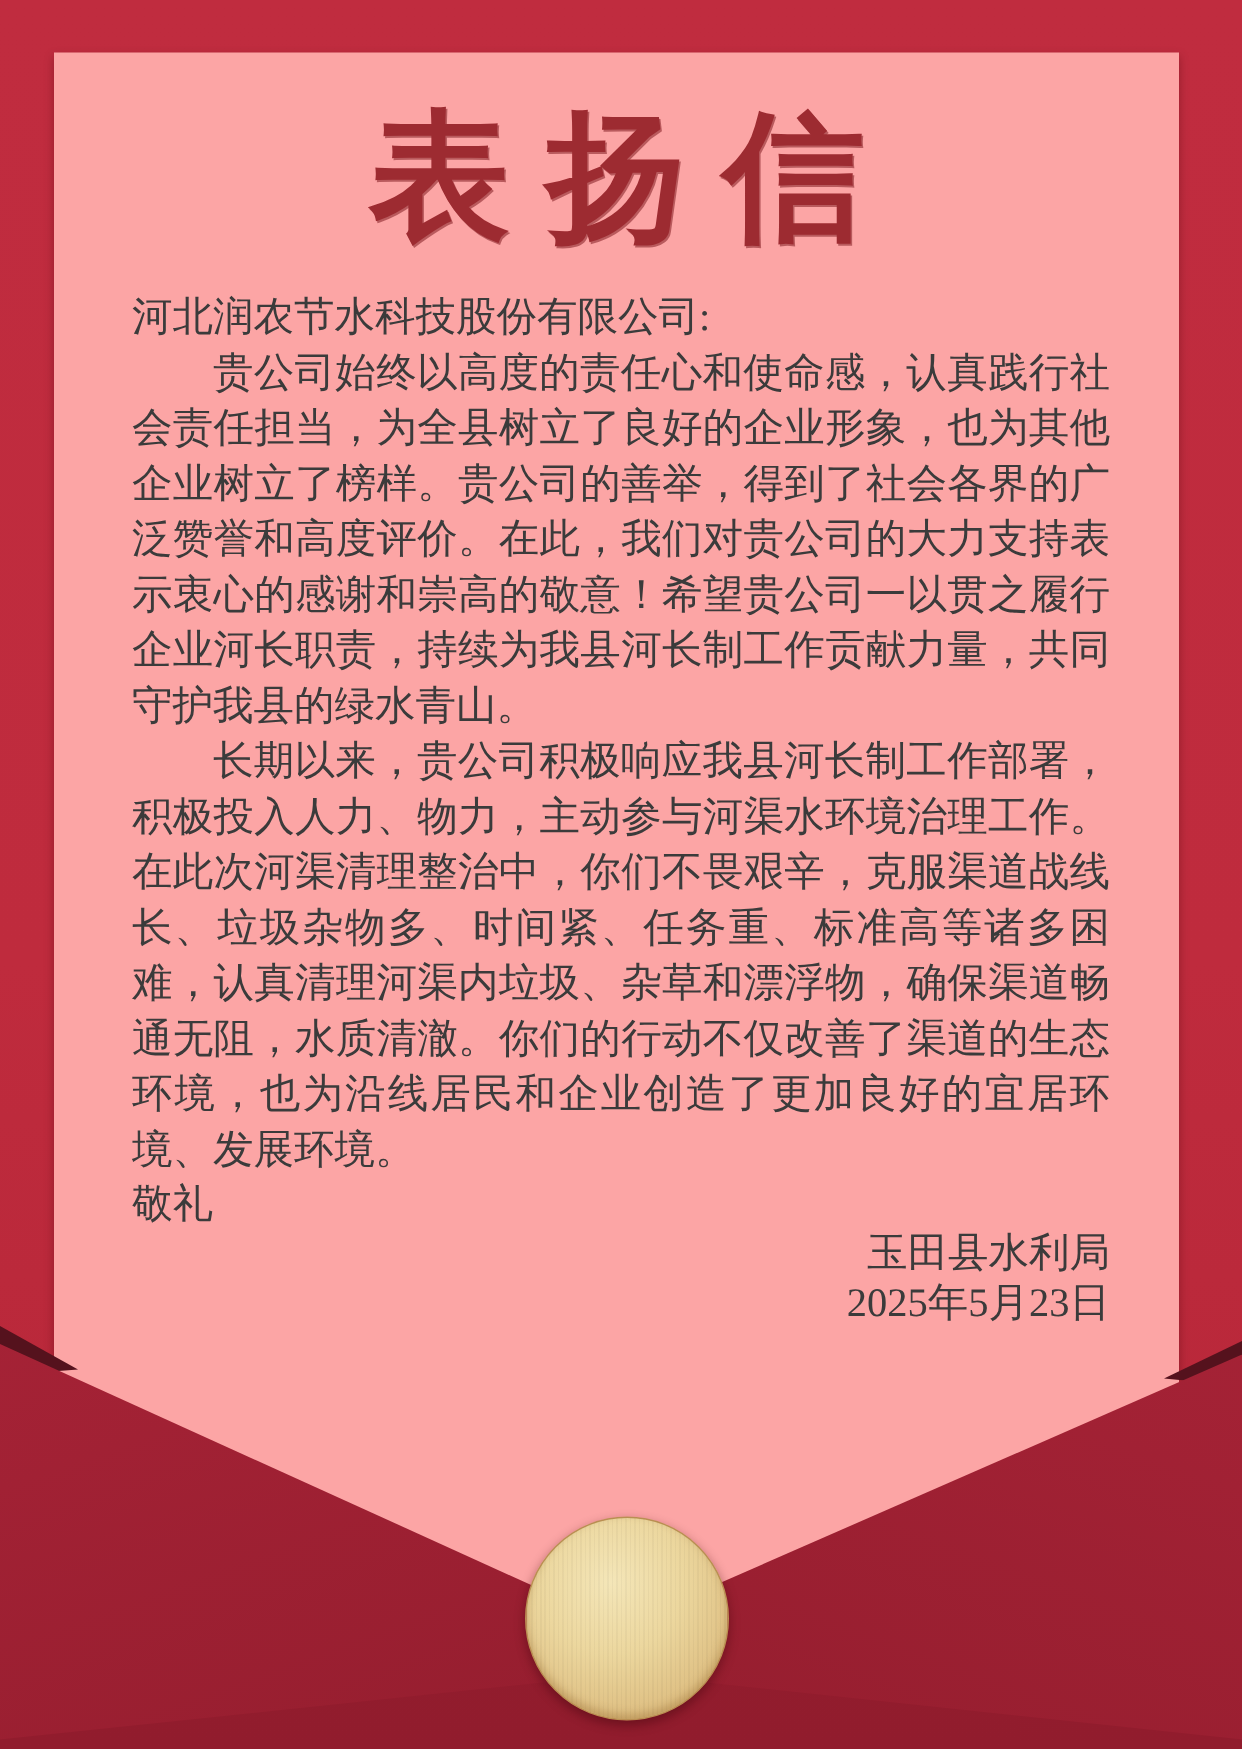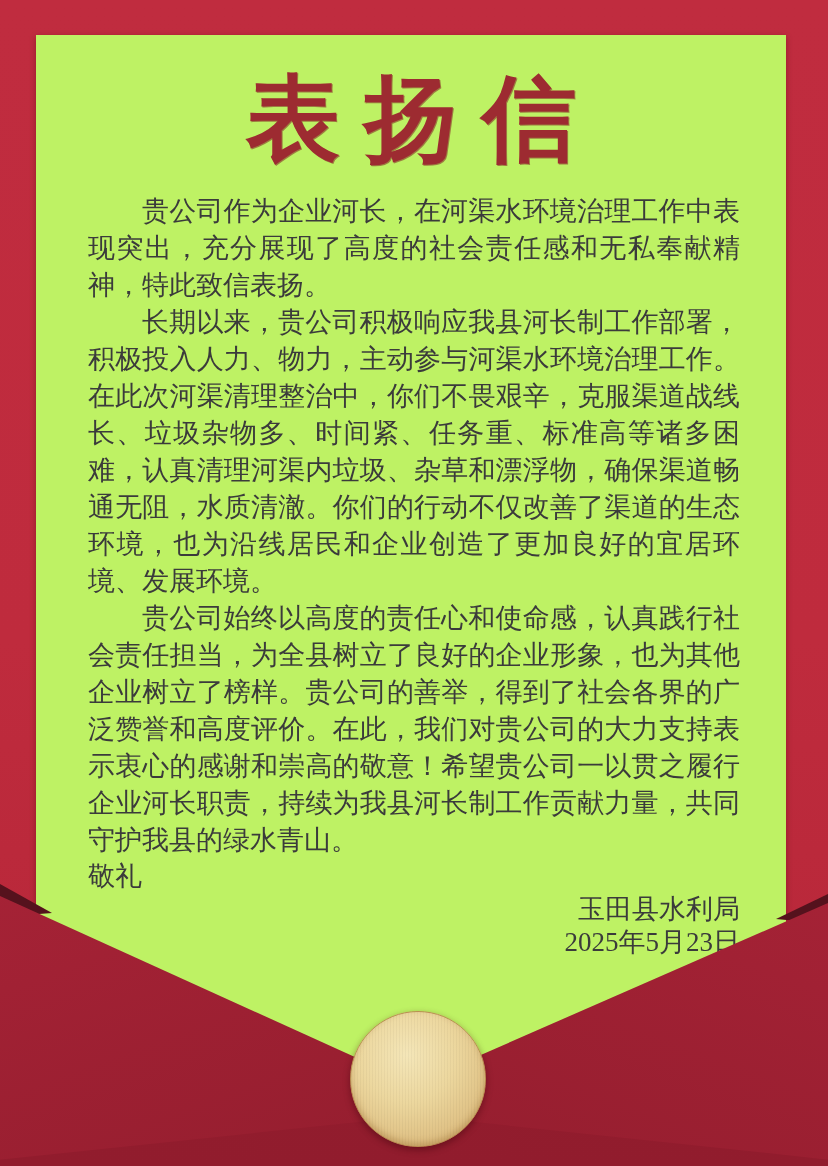--- a/index.html
+++ b/index.html
@@ -12,21 +12,21 @@
       repeating-linear-gradient(90deg, rgba(0,0,0,0.07) 0 1px, rgba(255,255,255,0.05) 1px 2px, rgba(0,0,0,0) 2px 4px);
   }
   .envelope-bg{
     position:absolute;inset:0;
     background:linear-gradient(180deg,#c02c3f 0%,#bf2b3d 55%,#b52638 100%);
   }
 
   
   .paper{
     position:absolute;left:36px;top:35px;width:750px;height:1090px;
-    background:#bef264;
+    background:#fca5a5;
     box-shadow:0 2px 6px rgba(60,0,10,0.35);
   }
 
   .letter-title{
     margin:30px 0 0 0;
     text-align:center;
     font-size:94px;line-height:108px;font-weight:bold;
     color:#9d2b31;
     letter-spacing:24px;text-indent:24px;
     text-shadow:1px 1px 0 rgba(130,30,35,0.55);
@@ -81,23 +81,23 @@
 <body>
 
 <div class="scene">
 
   <div class="envelope-bg stripes"></div>
 
   <div class="paper">
     <h1 class="letter-title">表扬信</h1>
 
     <div class="letter-body">
-      <p class="para">贵公司作为企业河长，在河渠水环境治理工作中表现突出，充分展现了高度的社会责任感和无私奉献精神，特此致信表扬。</p>
+      <p class="recipient">河北润农节水科技股份有限公司:</p>
+      <p class="para">贵公司始终以高度的责任心和使命感，认真践行社会责任担当，为全县树立了良好的企业形象，也为其他企业树立了榜样。贵公司的善举，得到了社会各界的广泛赞誉和高度评价。在此，我们对贵公司的大力支持表示衷心的感谢和崇高的敬意！希望贵公司一以贯之履行企业河长职责，持续为我县河长制工作贡献力量，共同守护我县的绿水青山。</p>
       <p class="para">长期以来，贵公司积极响应我县河长制工作部署，积极投入人力、物力，主动参与河渠水环境治理工作。在此次河渠清理整治中，你们不畏艰辛，克服渠道战线长、垃圾杂物多、时间紧、任务重、标准高等诸多困难，认真清理河渠内垃圾、杂草和漂浮物，确保渠道畅通无阻，水质清澈。你们的行动不仅改善了渠道的生态环境，也为沿线居民和企业创造了更加良好的宜居环境、发展环境。</p>
-      <p class="para">贵公司始终以高度的责任心和使命感，认真践行社会责任担当，为全县树立了良好的企业形象，也为其他企业树立了榜样。贵公司的善举，得到了社会各界的广泛赞誉和高度评价。在此，我们对贵公司的大力支持表示衷心的感谢和崇高的敬意！希望贵公司一以贯之履行企业河长职责，持续为我县河长制工作贡献力量，共同守护我县的绿水青山。</p>
       <p class="closing-respect">敬礼</p>
       <div class="sign-block">
         <p class="signature">玉田县水利局</p>
         <p class="date-line">2025年5月23日</p>
       </div>
     </div>
   </div>
 
   <div class="wedge wedge-left"></div>
   <div class="wedge wedge-right"></div>

